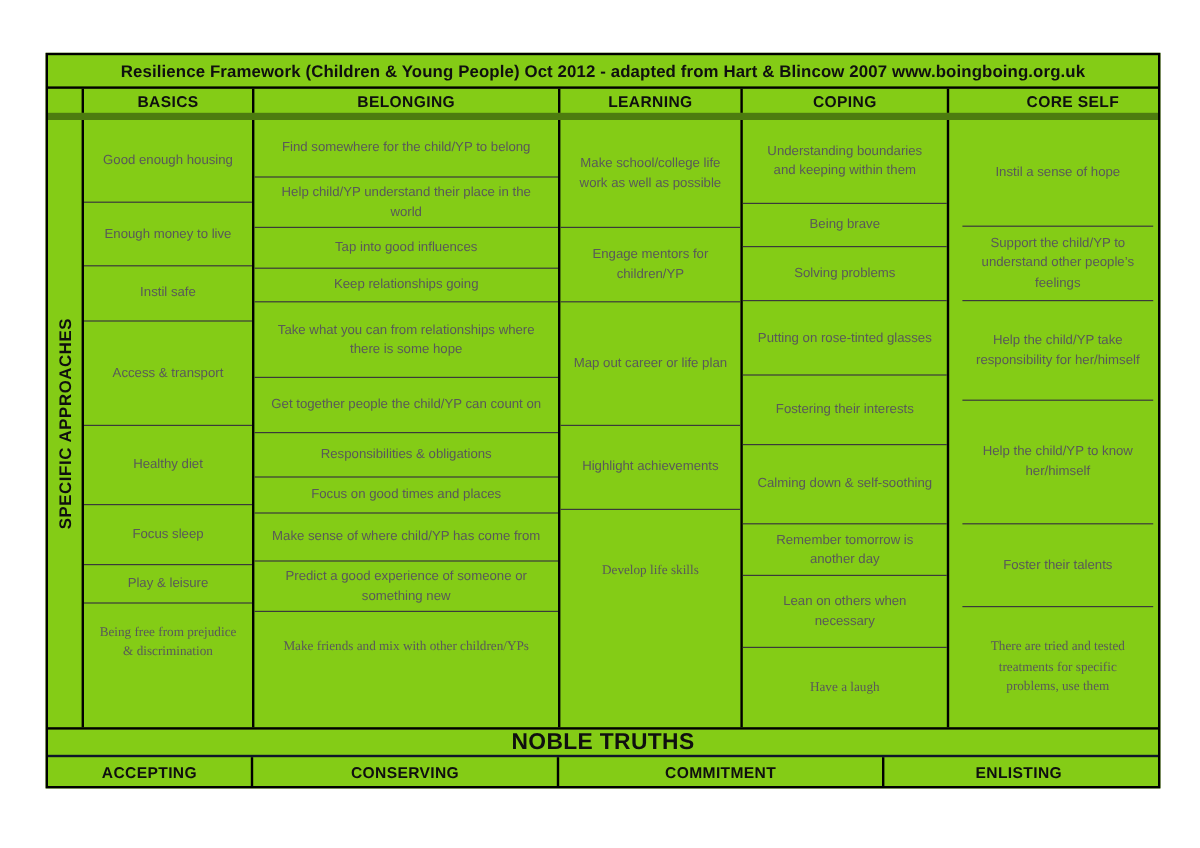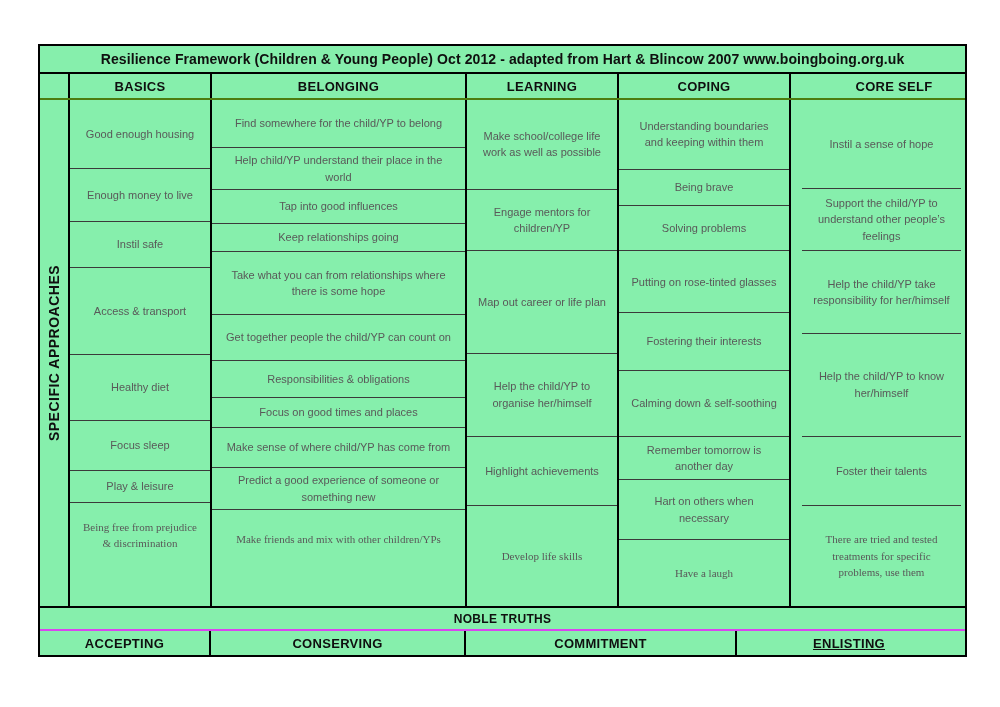--- a/index.html
+++ b/index.html
@@ -4,28 +4,28 @@
 <style>
   * { box-sizing: border-box; margin: 0; padding: 0; }
   html,body { background:#ffffff; }
   body {
     width: 1000px; height: 707px; position: relative;
     font-family: "Liberation Sans", "DejaVu Sans", sans-serif;
   }
   .table {
     position: absolute; left: 38px; top: 44px;
     width: 929px; height: 613px;
-    border: 2px solid #000; background: #86efac;
+    border: 2px solid #000; background: #84cc16;
   }
   .title-row {
     height: 28px; border-bottom: 2px solid #000;
     display: flex; align-items: center; justify-content: center;
     font-size: 14px; font-weight: bold; color: #0f0f0f; letter-spacing: 0.1px;
   }
-  .hrow { display: flex; height: 26px; border-bottom: 2px solid #4d7c0f; }
+  .hrow { display: flex; height: 26px; border-bottom: 6px solid #4d7c0f; }
   .hcell {
     border-right: 2px solid #000; height: 100%;
     display: flex; align-items: center; justify-content: center;
     font-size: 13px; font-weight: bold; color: #0f0f0f; letter-spacing: 0.3px;
   }
   .hcell:last-child { border-right: none; padding-left: 36px; }
   .body { display: flex; height: 508px; border-bottom: 2px solid #000; }
   .side {
     width: 30px; border-right: 2px solid #000;
     display: flex; align-items: center; justify-content: center; overflow: hidden;
@@ -37,31 +37,31 @@
   .col { border-right: 2px solid #000; display: flex; flex-direction: column; }
   .col:last-child { border-right: none; padding-left: 11px; }
   .c {
     border-bottom: 1.5px solid #3a3a3a;
     display: flex; align-items: center; justify-content: center;
     text-align: center; padding: 0 10px;
     font-size: 11px; line-height: 1.5; color: #595959;
   }
   .c:last-child { border-bottom: none; font-family: Liberation Serif, serif; }
   .noble-row {
-    height: 23px; border-bottom: 2px solid #d946ef;
+    height: 23px; border-bottom: 2px solid #0f172a;
     display: flex; align-items: center; justify-content: center;
-    font-size: 12px; font-weight: bold; color: #0f0f0f; letter-spacing: 0.3px;
+    font-size: 19px; font-weight: bold; color: #0f0f0f; letter-spacing: 0.3px;
   }
   .frow { display: flex; height: 24px; }
   .fcell {
     border-right: 2px solid #000; height: 100%;
     display: flex; align-items: center; justify-content: center;
     font-size: 13px; font-weight: bold; color: #0f0f0f; letter-spacing: 0.3px;
   }
-  .fcell:last-child { border-right: none; text-decoration: underline; }
+  .fcell:last-child { border-right: none; }
 </style>
 </head>
 <body>
 
 <div class="table">
 
   <div class="title-row">Resilience Framework (Children &amp; Young People) Oct 2012 - adapted from Hart &amp; Blincow 2007 www.boingboing.org.uk</div>
 
   <div class="hrow">
     <div class="hcell" style="width:30px"></div>
@@ -100,34 +100,33 @@
       <div class="c" style="height:30px">Focus on good times and places</div>
       <div class="c" style="height:40px">Make sense of where child/YP has come from</div>
       <div class="c" style="height:42px">Predict a good experience of someone or something new</div>
       <div class="c" style="height:58px">Make friends and mix with other children/YPs</div>
     </div>
 
     <div class="col" style="width:152px">
       <div class="c" style="height:90px">Make school/college life work as well as possible</div>
       <div class="c" style="height:62px">Engage mentors for children/YP</div>
       <div class="c" style="height:103px">Map out career or life plan</div>
-      <div class="c" style="height:83px">Help the child/YP to organise her/himself</div>
       <div class="c" style="height:70px">Highlight achievements</div>
       <div class="c" style="height:100px">Develop life skills</div>
     </div>
 
     <div class="col" style="width:172px">
       <div class="c" style="height:70px">Understanding boundaries and keeping within them</div>
       <div class="c" style="height:36px">Being brave</div>
       <div class="c" style="height:46px">Solving problems</div>
       <div class="c" style="height:62px">Putting on rose-tinted glasses</div>
       <div class="c" style="height:58px">Fostering their interests</div>
       <div class="c" style="height:66px">Calming down &amp; self-soothing</div>
       <div class="c" style="height:44px">Remember tomorrow is another day</div>
-      <div class="c" style="height:60px">Hart on others when necessary</div>
+      <div class="c" style="height:60px">Lean on others when necessary</div>
       <div class="c" style="height:66px">Have a laugh</div>
     </div>
 
     <div class="col" style="width:170px">
       <div class="c" style="height:89px">Instil a sense of hope</div>
       <div class="c" style="height:63px">Support the child/YP to understand other people’s feelings</div>
       <div class="c" style="height:83px">Help the child/YP take responsibility for her/himself</div>
       <div class="c" style="height:103px">Help the child/YP to know her/himself</div>
       <div class="c" style="height:70px">Foster their talents</div>
       <div class="c" style="height:100px">There are tried and tested treatments for specific problems, use them</div>

